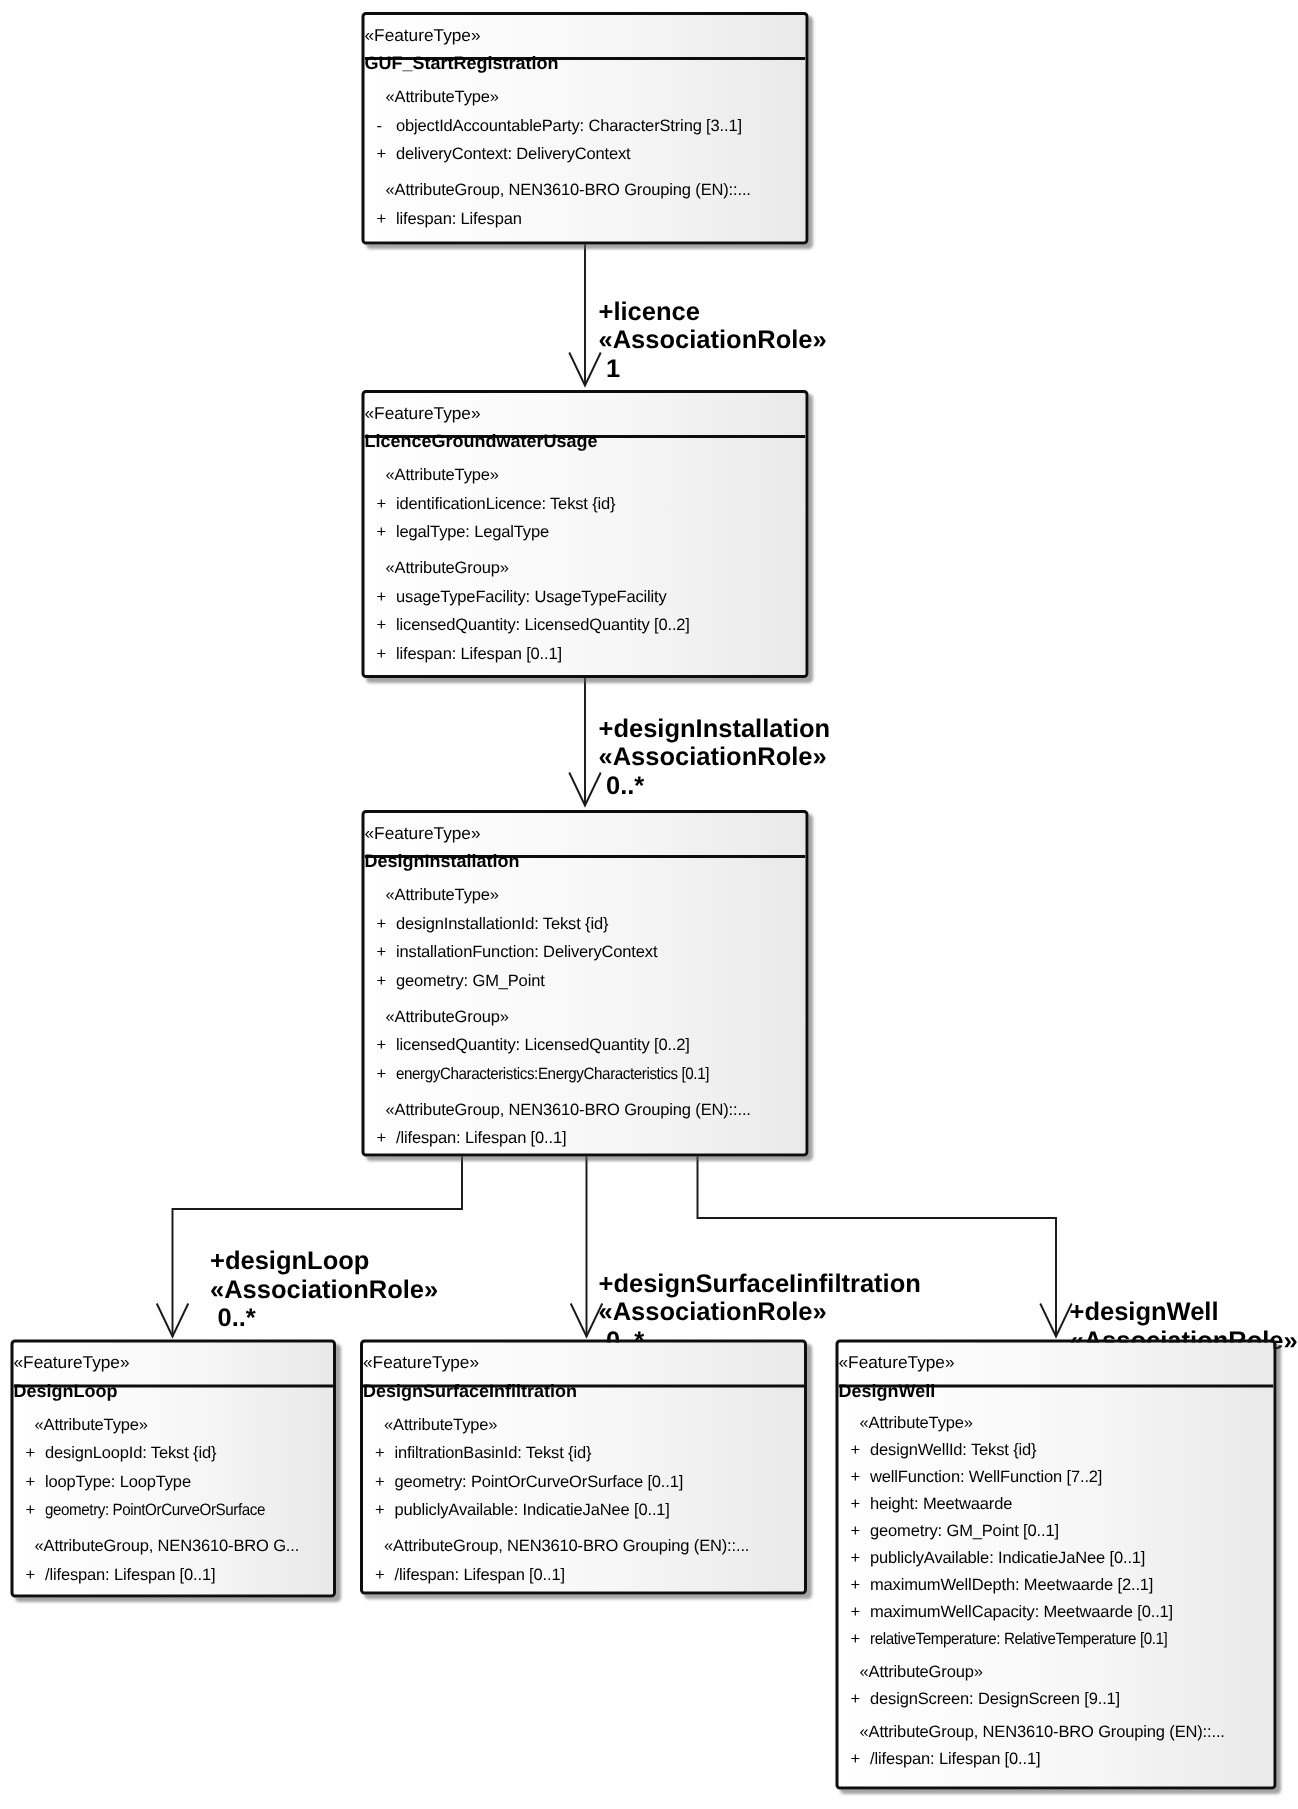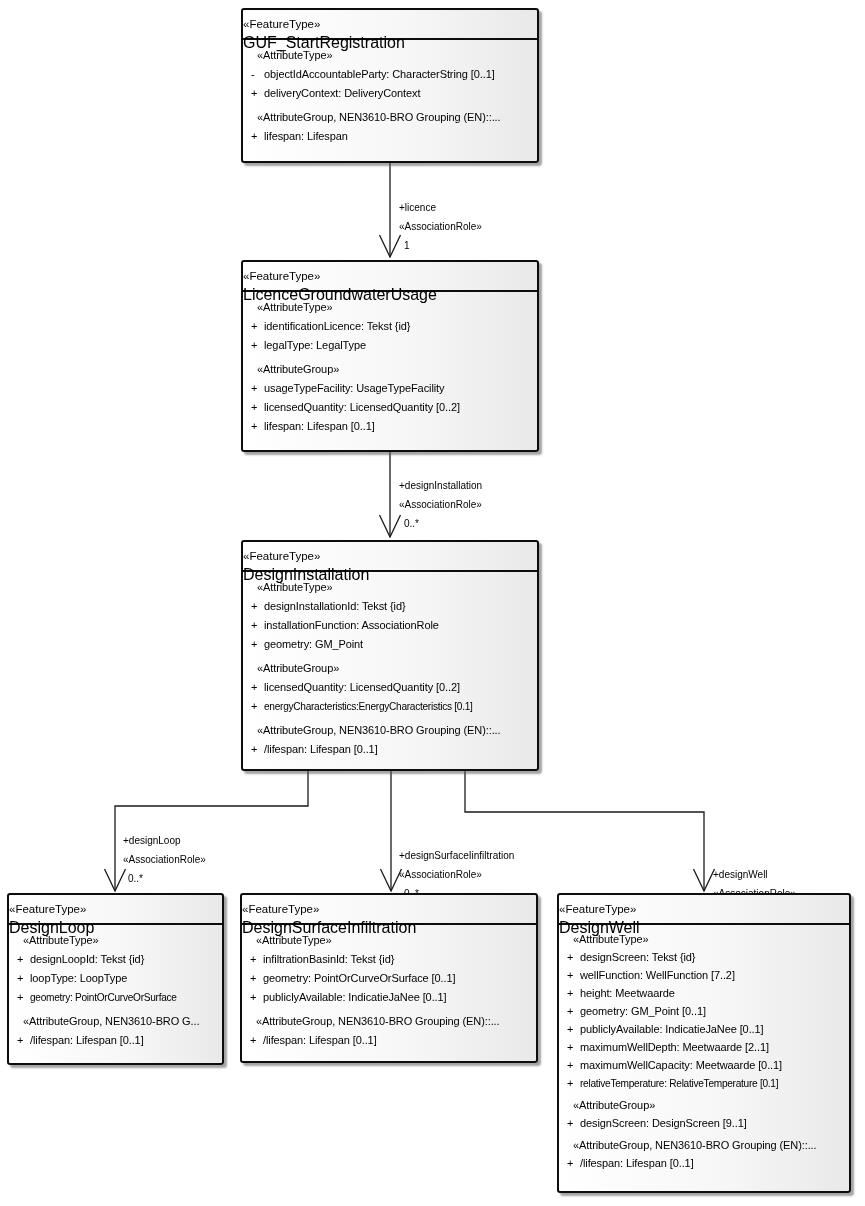--- a/index.html
+++ b/index.html
@@ -39,25 +39,25 @@
     height: 30px;
     border-bottom: 2px solid #0d0d0d;
     text-align: left;
     padding-top: 5px;
   }
   .hdr-stereo {
     font-size: 11.5px;
     line-height: 18px;
   }
   .hdr-name {
-    font-size: 16px;
-    font-weight: normal;
+    font-size: 12px;
+    font-weight: bold;
     line-height: 19px;
   }
-  .body { padding-top: 1px; }
+  .body { padding-top: 11px; }
   .row {
     height: 19px;
     line-height: 19px;
     font-size: 11px;
     letter-spacing: -0.1px;
     white-space: nowrap;
   }
   .row.stereo { margin-top: 5px; padding-left: 14px; }
   .row.attr { display: flex; }
   .row.attr .vis {
@@ -70,23 +70,24 @@
     display: inline-block;
     transform: scaleX(0.92);
     transform-origin: 0 50%;
     letter-spacing: -0.3px;
   }
   .uml-class.tight .row { height: 18px; line-height: 18px; }
   .uml-class.tight .row.stereo { margin-top: 4px; }
 
   .assoc-label {
     position: absolute;
-    font-size: 10px;
+    font-size: 17px;
     line-height: 19px;
     white-space: nowrap;
+    font-weight: bold;
   }
   .assoc-label .mult { padding-left: 5px; }
 </style>
 </head>
 <body>
 
 <div class="canvas">
 
   <svg class="connectors">
     <g>
@@ -114,21 +115,21 @@
   <div class="assoc-label" style="left:399px; top:198px;">
     <div class="role">+licence</div>
     <div class="stereo">«AssociationRole»</div>
     <div class="mult">1</div>
   </div>
   <div class="assoc-label" style="left:399px; top:476px;">
     <div class="role">+designInstallation</div>
     <div class="stereo">«AssociationRole»</div>
     <div class="mult">0..*</div>
   </div>
-  <div class="assoc-label" style="left:123px; top:831px;">
+  <div class="assoc-label" style="left:140px; top:831px;">
     <div class="role">+designLoop</div>
     <div class="stereo">«AssociationRole»</div>
     <div class="mult">0..*</div>
   </div>
   <div class="assoc-label" style="left:399px; top:831px;margin-top:15px;">
     <div class="role">+designSurfaceIinfiltration</div>
     <div class="stereo">«AssociationRole»</div>
     <div class="mult">0..*</div>
   </div>
   <div class="assoc-label" style="left:713px; top:865px;">
@@ -139,21 +140,21 @@
 
   <div class="uml-class" style="left:241px; top:8px; width:298px; height:155px;">
     <div class="hdr">
       <div class="hdr-stereo">«FeatureType»</div>
       <div class="hdr-name">GUF_StartRegistration</div>
     </div>
     <div class="body">
         <div class="row stereo">«AttributeType»</div>
         <div class="row attr">
           <span class="vis">-</span>
-          <span class="txt">objectIdAccountableParty: CharacterString [0..1]</span>
+          <span class="txt">objectIdAccountableParty: CharacterString [3..1]</span>
         </div>
         <div class="row attr">
           <span class="vis">+</span>
           <span class="txt">deliveryContext: DeliveryContext</span>
         </div>
         <div class="row stereo">«AttributeGroup, NEN3610-BRO Grouping (EN)::...</div>
         <div class="row attr">
           <span class="vis">+</span>
           <span class="txt">lifespan: Lifespan</span>
         </div>
@@ -197,21 +198,21 @@
       <div class="hdr-name">DesignInstallation</div>
     </div>
     <div class="body">
         <div class="row stereo">«AttributeType»</div>
         <div class="row attr">
           <span class="vis">+</span>
           <span class="txt">designInstallationId: Tekst {id}</span>
         </div>
         <div class="row attr">
           <span class="vis">+</span>
-          <span class="txt">installationFunction: AssociationRole</span>
+          <span class="txt">installationFunction: DeliveryContext</span>
         </div>
         <div class="row attr">
           <span class="vis">+</span>
           <span class="txt">geometry: GM_Point</span>
         </div>
         <div class="row stereo">«AttributeGroup»</div>
         <div class="row attr">
           <span class="vis">+</span>
           <span class="txt">licensedQuantity: LicensedQuantity [0..2]</span>
         </div>
@@ -283,21 +284,21 @@
 
   <div class="uml-class tight" style="left:557px; top:893px; width:294px; height:300px;">
     <div class="hdr">
       <div class="hdr-stereo">«FeatureType»</div>
       <div class="hdr-name">DesignWell</div>
     </div>
     <div class="body">
         <div class="row stereo">«AttributeType»</div>
         <div class="row attr">
           <span class="vis">+</span>
-          <span class="txt">designScreen: Tekst {id}</span>
+          <span class="txt">designWellId: Tekst {id}</span>
         </div>
         <div class="row attr">
           <span class="vis">+</span>
           <span class="txt">wellFunction: WellFunction [7..2]</span>
         </div>
         <div class="row attr">
           <span class="vis">+</span>
           <span class="txt">height: Meetwaarde</span>
         </div>
         <div class="row attr">

